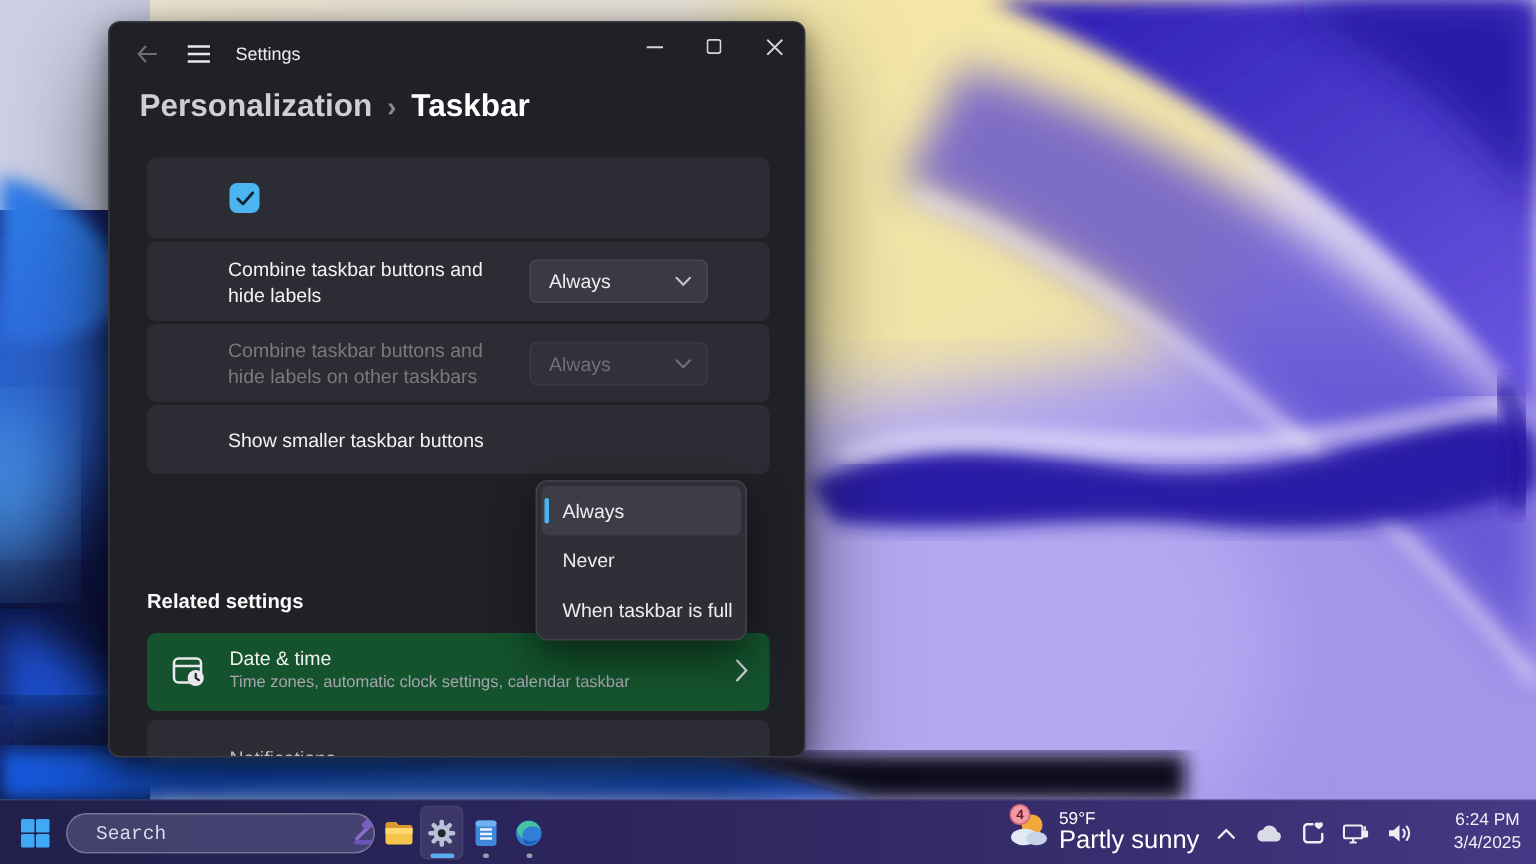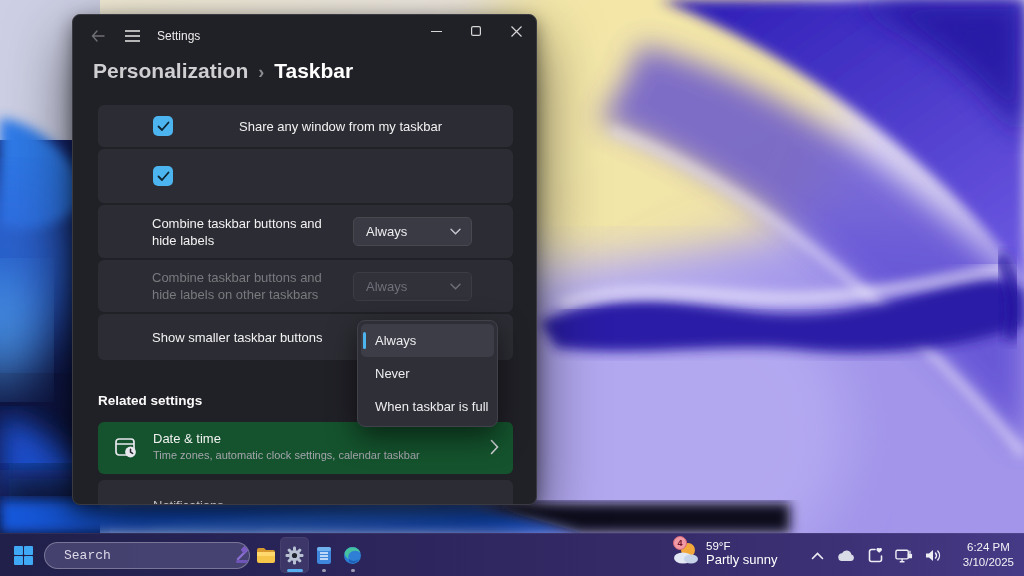--- a/index.html
+++ b/index.html
@@ -94,21 +94,21 @@
   .taskicons { position:absolute; left:251px; top:3px; height:37px; display:flex; }
   .ticon { width:29px; height:36px; position:relative; display:flex; align-items:center; justify-content:center; }
   .ticon.active { background:rgba(255,255,255,.09); border-radius:5px; box-shadow:inset 0 0 0 1px rgba(255,255,255,.05); }
   .run-line { position:absolute; bottom:1px; left:50%; transform:translateX(-50%); width:16px; height:3px; border-radius:2px; background:#57aef0; }
   .run-dot { position:absolute; bottom:1px; left:50%; transform:translateX(-50%); width:4px; height:3px; border-radius:2px; background:#9a9ab2; }
 
   .weather { position:absolute; left:672px; top:5px; display:flex; align-items:center; gap:7px; color:#fff; }
   .w-iconwrap { position:relative; width:27px; height:27px; }
   .w-badge { position:absolute; left:1px; top:-4px; width:14px; height:14px; border-radius:50%; background:#f19aa6; border:1px solid #d76775; color:#6e1424; font-size:9px; font-weight:700; display:flex; align-items:center; justify-content:center; }
   .w-temp { font-size:11.5px; line-height:14px; }
-  .w-cond { font-size:13px; line-height:14px; }
+  .w-cond { font-size:17px; line-height:14px; }
 
   .tray { position:absolute; right:82px; top:0; height:43px; display:flex; align-items:center; gap:11px; }
   .trayicon { display:flex; align-items:center; justify-content:center; width:18px; height:20px; }
 
   .clock { position:absolute; right:10px; top:6px; text-align:center; color:#f2f2f6; font-size:11.5px; line-height:15px; }
 </style>
 </head>
 <body>
 
 <svg class="wallpaper" viewBox="0 0 1024 576" preserveAspectRatio="none">
@@ -202,28 +202,20 @@
   </div>
 
   <div class="breadcrumb">
     <span class="bc-parent">Personalization</span>
     <span class="bc-sep">›</span>
     <span class="bc-current">Taskbar</span>
   </div>
 
   <div class="content">
 
-    <div class="card chk-row" style="height:42px;">
-      <div class="checkbox">
-        <svg width="13" height="11" viewBox="0 0 13 11">
-          <path d="M1.5,5.5 L5,9 L11.5,1.5" stroke="#0e2430" stroke-width="1.8" fill="none" stroke-linecap="round" stroke-linejoin="round"></path>
-        </svg>
-      </div>
-      <div class="label chk-label">Share any window from my taskbar</div>
-    </div>
 
     <div class="card chk-row" style="height:54px;">
       <div class="checkbox">
         <svg width="13" height="11" viewBox="0 0 13 11">
           <path d="M1.5,5.5 L5,9 L11.5,1.5" stroke="#0e2430" stroke-width="1.8" fill="none" stroke-linecap="round" stroke-linejoin="round"></path>
         </svg>
       </div>
     </div>
 
     <div class="card" style="height:53px;">
@@ -401,16 +393,16 @@
       <svg width="18" height="15" viewBox="0 0 18 15">
         <path d="M2,5.5 H5 L9,2 V13 L5,9.5 H2 Z" fill="#eceef4"></path>
         <path d="M11.5,5 a4,4 0 0 1 0,5" stroke="#eceef4" stroke-width="1.4" fill="none" stroke-linecap="round"></path>
         <path d="M13.8,3 a7,7 0 0 1 0,9" stroke="#eceef4" stroke-width="1.4" fill="none" stroke-linecap="round"></path>
       </svg>
     </div>
   </div>
 
   <div class="clock">
     <div>6:24 PM</div>
-    <div>3/10/2025</div>
+    <div>3/4/2025</div>
   </div>
 
 </div>
 
 </body></html>

